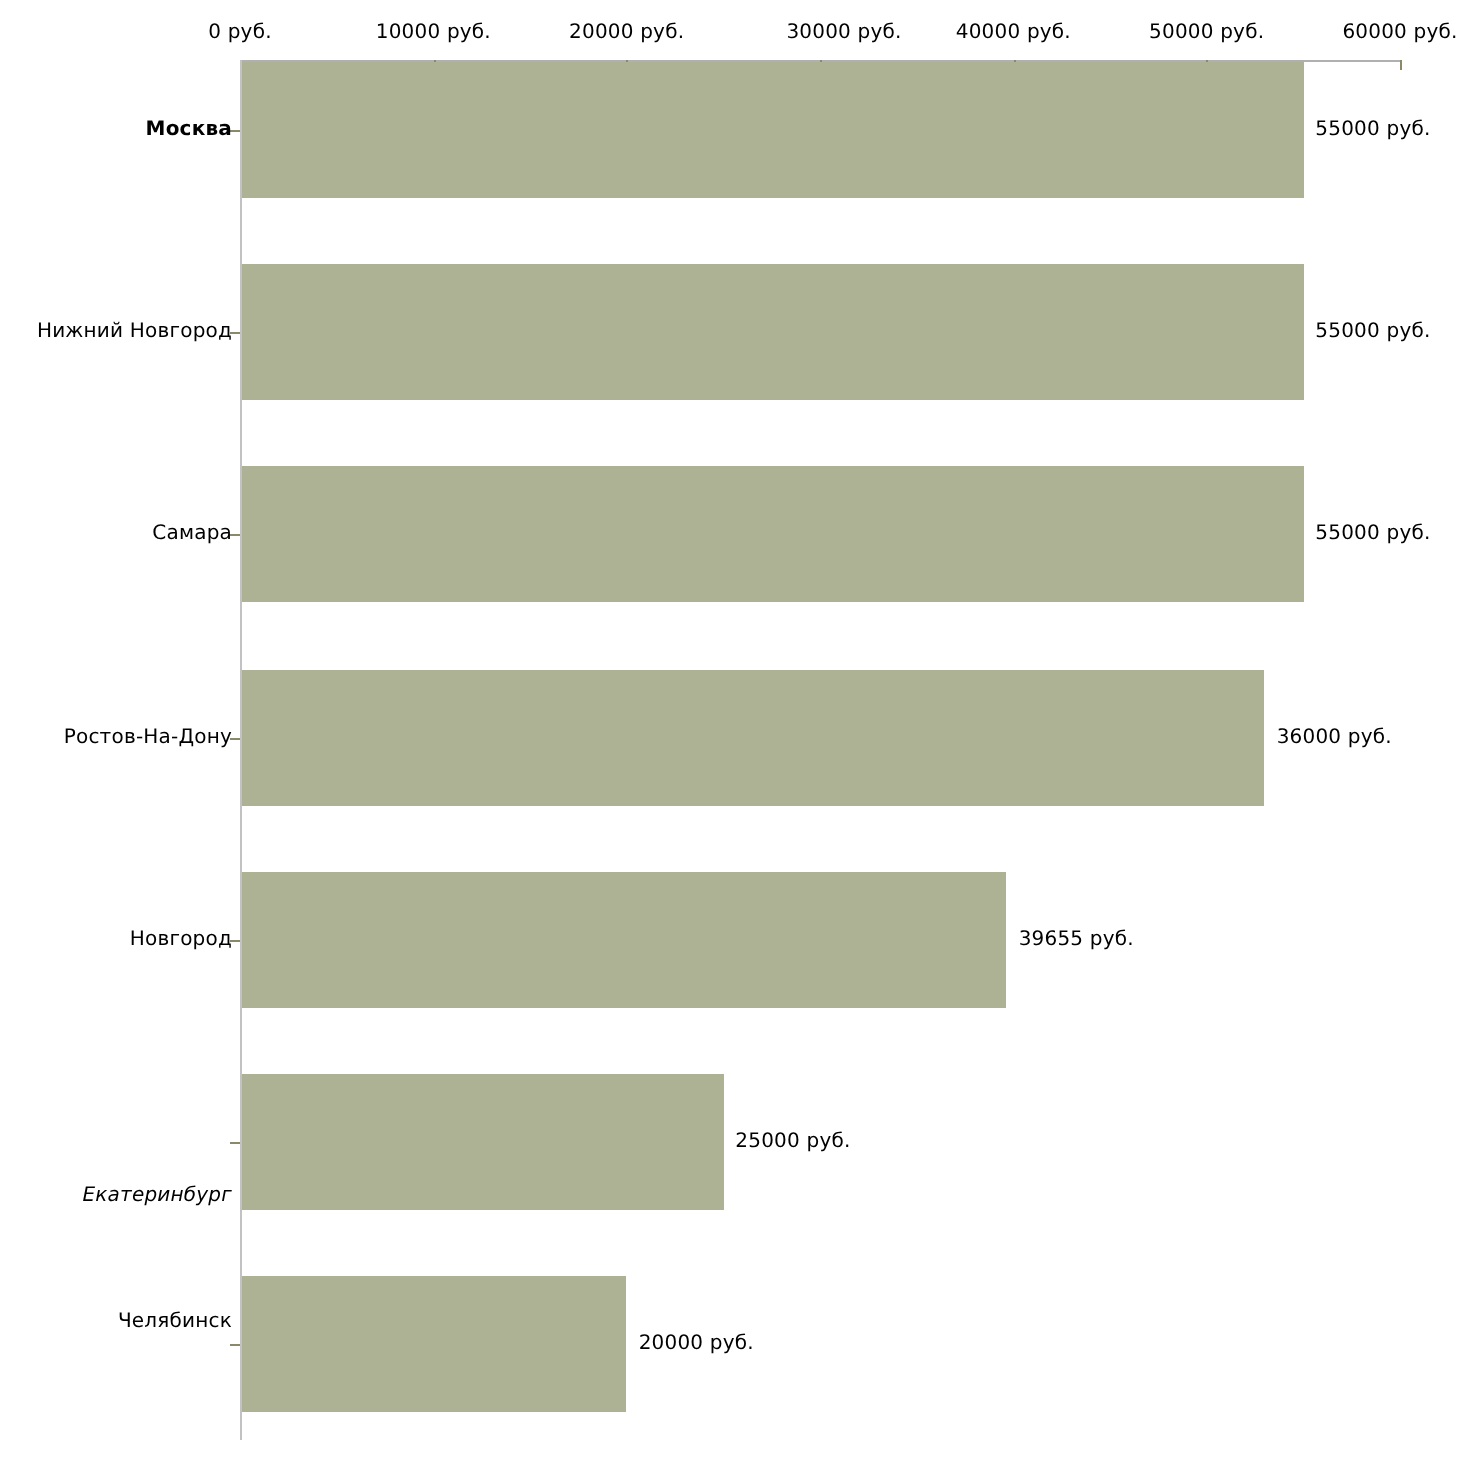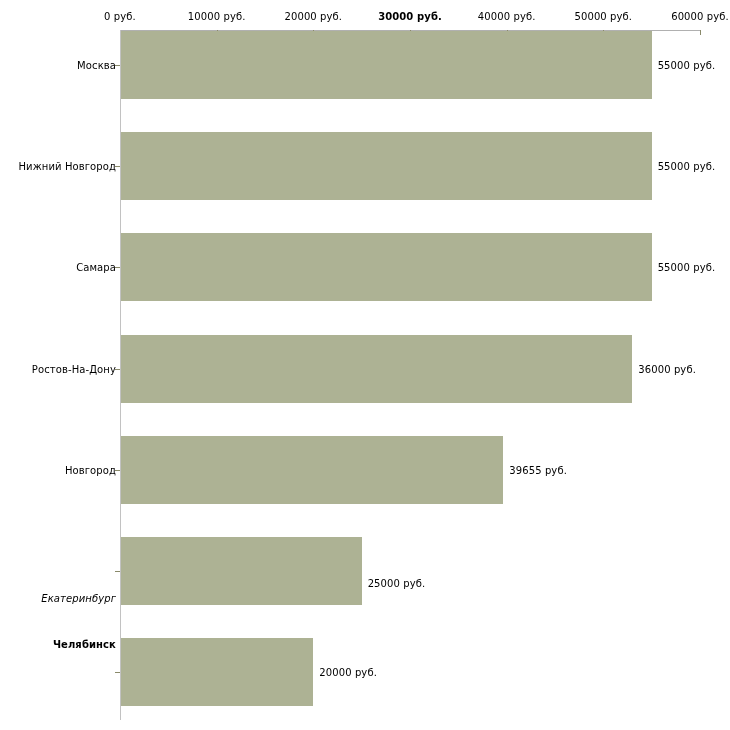--- a/index.html
+++ b/index.html
@@ -96,58 +96,58 @@
   <div class="x-axis-line"></div>
 
   <div id="x-axis-group">
       <div class="x-tick" style="left: 120px;"></div>
       <div class="x-tick-label" style="left: 120px;">0 руб.</div>
       <div class="x-tick" style="left: 216.667px;"></div>
       <div class="x-tick-label" style="left: 216.667px;">10000 руб.</div>
       <div class="x-tick" style="left: 313.333px;"></div>
       <div class="x-tick-label" style="left: 313.333px;">20000 руб.</div>
       <div class="x-tick" style="left: 410px;"></div>
-      <div class="x-tick-label" style="left: 410px; font-weight: bold;">30000 руб.</div>
+      <div class="x-tick-label" style="left: 422px;">30000 руб.</div>
       <div class="x-tick" style="left: 506.667px;"></div>
       <div class="x-tick-label" style="left: 506.667px;">40000 руб.</div>
       <div class="x-tick" style="left: 603.333px;"></div>
       <div class="x-tick-label" style="left: 603.333px;">50000 руб.</div>
       <div class="x-tick" style="left: 700px;"></div>
       <div class="x-tick-label" style="left: 700px;">60000 руб.</div>
     </div>
 
   <div class="y-axis-line"></div>
 
   <div id="y-axis-group">
       <div class="y-tick" style="top: 65px;"></div>
-      <div class="y-tick-label" style="top: 65px;">Москва</div>
+      <div class="y-tick-label" style="top: 65px; font-weight: bold;">Москва</div>
       <div class="y-tick" style="top: 166.2px;"></div>
       <div class="y-tick-label" style="top: 166.2px;">Нижний Новгород</div>
       <div class="y-tick" style="top: 267.4px;"></div>
       <div class="y-tick-label" style="top: 267.4px;">Самара</div>
       <div class="y-tick" style="top: 368.6px;"></div>
       <div class="y-tick-label" style="top: 368.6px;">Ростов-На-Дону</div>
       <div class="y-tick" style="top: 469.8px;"></div>
       <div class="y-tick-label" style="top: 469.8px;">Новгород</div>
       <div class="y-tick" style="top: 571px;"></div>
       <div class="y-tick-label" style="top: 598px; font-style: italic;">Екатеринбург</div>
       <div class="y-tick" style="top: 672.2px;"></div>
-      <div class="y-tick-label" style="top: 644px; font-weight: bold;">Челябинск</div>
+      <div class="y-tick-label" style="top: 661px;">Челябинск</div>
     </div>
 
   <div id="bars-group">
       <div class="bar" style="top: 31px; height: 68px; width: 530.667px; background: rgb(173, 178, 148);"></div>
       <div class="bar-value-label" style="left: 657.667px; top: 65px;">55000 руб.</div>
       <div class="bar" style="top: 132.2px; height: 68px; width: 530.667px; background: rgb(173, 178, 148);"></div>
       <div class="bar-value-label" style="left: 657.667px; top: 166.2px;">55000 руб.</div>
       <div class="bar" style="top: 233.4px; height: 68px; width: 530.667px; background: rgb(173, 178, 148);"></div>
       <div class="bar-value-label" style="left: 657.667px; top: 267.4px;">55000 руб.</div>
       <div class="bar" style="top: 334.6px; height: 68px; width: 511.333px; background: rgb(173, 178, 148);"></div>
       <div class="bar-value-label" style="left: 638.333px; top: 368.6px;">36000 руб.</div>
       <div class="bar" style="top: 435.8px; height: 68px; width: 382.332px; background: rgb(173, 178, 148);"></div>
       <div class="bar-value-label" style="left: 509.332px; top: 469.8px;">39655 руб.</div>
       <div class="bar" style="top: 537px; height: 68px; width: 240.667px; background: rgb(173, 178, 148);"></div>
-      <div class="bar-value-label" style="left: 367.667px; top: 583px;">25000 руб.</div>
+      <div class="bar-value-label" style="left: 367.667px; top: 571px;">25000 руб.</div>
       <div class="bar" style="top: 638.2px; height: 68px; width: 192.333px; background: rgb(173, 178, 148);"></div>
       <div class="bar-value-label" style="left: 319.333px; top: 672.2px;">20000 руб.</div>
     </div>
 
 </div>
 
 </body></html>

